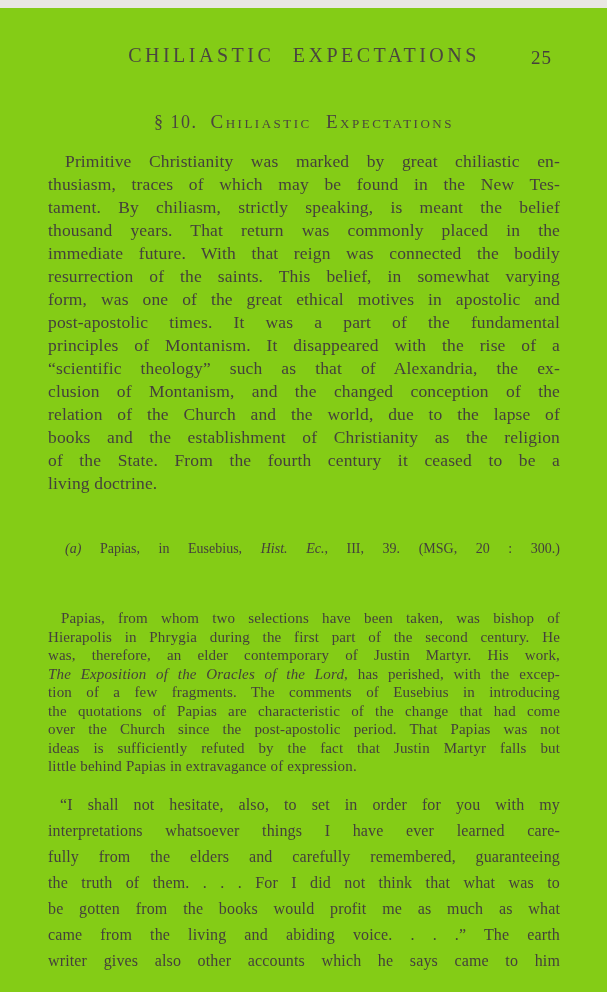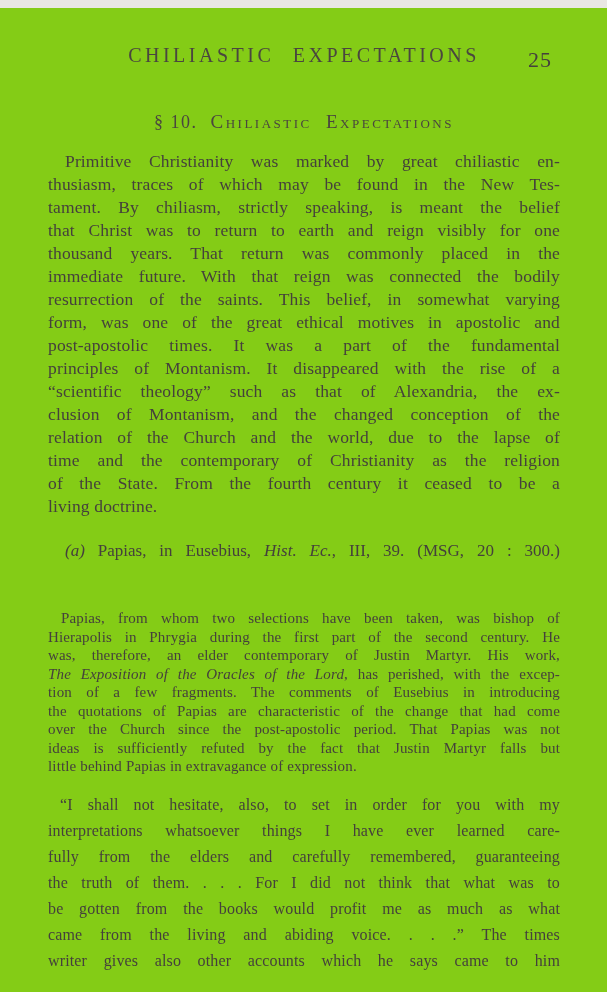--- a/index.html
+++ b/index.html
@@ -22,21 +22,21 @@
     text-align: center;
     font-size: 20px;
     letter-spacing: 3.5px;
     word-spacing: 10px;
     color: #4a463f;
   }
   .page-number {
     position: absolute;
     right: 8px;
     top: 3px;
-    font-size: 22px;
+    font-size: 19px;
     letter-spacing: 1px;
   }
 
   
   .section-heading {
     top: 103px;
     text-align: center;
     font-size: 18px;
     font-weight: normal;
     margin: 0;
@@ -53,21 +53,21 @@
   
   .textline {
     text-align: justify;
     text-align-last: justify;
     letter-spacing: 0.15px;
   }
   .lastline { text-align-last: left; }
   .indent-first { text-indent: 17px; }
 
   .opening  { top: 142px; font-size: 17.5px; line-height: 23px; }
-  .citation { top: 533px; font-size: 17px; text-indent: 17px;
+  .citation { top: 533px; font-size: 14px; text-indent: 17px;
               text-align: justify; text-align-last: justify; }
   .note     { top: 601px; font-size: 15px;  line-height: 18.5px; }
   .note .indent-first { text-indent: 13px; }
   .quote    { top: 784px; font-size: 16px; line-height: 26px; }
   .quote .indent-first { text-indent: 12px; }
 
   .ital { font-style: italic; }
 </style>
 </head>
 <body>
@@ -78,31 +78,30 @@
     <div class="running-title">CHILIASTIC EXPECTATIONS</div>
     <div class="page-number">25</div>
   </header>
 
   <h1 class="block section-heading"><span class="section-mark">§ 10.</span><span class="smallcaps">Chiliastic Expectations</span></h1>
 
   <section class="block opening">
     <div class="textline indent-first">Primitive Christianity was marked by great chiliastic en-</div>
     <div class="textline">thusiasm, traces of which may be found in the New Tes-</div>
     <div class="textline">tament. By chiliasm, strictly speaking, is meant the belief</div>
-    <div class="textline">that Christ was to return to earth and reign visibly for one</div>
     <div class="textline">thousand years. That return was commonly placed in the</div>
     <div class="textline">immediate future. With that reign was connected the bodily</div>
     <div class="textline">resurrection of the saints. This belief, in somewhat varying</div>
     <div class="textline">form, was one of the great ethical motives in apostolic and</div>
     <div class="textline">post-apostolic times. It was a part of the fundamental</div>
     <div class="textline">principles of Montanism. It disappeared with the rise of a</div>
     <div class="textline">“scientific theology” such as that of Alexandria, the ex-</div>
     <div class="textline">clusion of Montanism, and the changed conception of the</div>
     <div class="textline">relation of the Church and the world, due to the lapse of</div>
-    <div class="textline">time and the contemporary of Christianity as the religion</div>
+    <div class="textline">books and the establishment of Christianity as the religion</div>
     <div class="textline">of the State. From the fourth century it ceased to be a</div>
     <div class="textline lastline">living doctrine.</div>
   </section>
 
   <div class="block citation"><span class="ital">(a)</span><span> Papias, in Eusebius, </span><span class="ital">Hist. Ec.</span><span>, III, 39. (MSG, 20 : 300.)</span></div>
 
   <section class="block note">
     <div class="textline indent-first">Papias, from whom two selections have been taken, was bishop of</div>
     <div class="textline">Hierapolis in Phrygia during the first part of the second century. He</div>
     <div class="textline">was, therefore, an elder contemporary of Justin Martyr. His work,</div>
@@ -113,17 +112,17 @@
     <div class="textline">ideas is sufficiently refuted by the fact that Justin Martyr falls but</div>
     <div class="textline lastline">little behind Papias in extravagance of expression.</div>
   </section>
 
   <section class="block quote">
     <div class="textline indent-first">“I shall not hesitate, also, to set in order for you with my</div>
     <div class="textline">interpretations whatsoever things I have ever learned care-</div>
     <div class="textline">fully from the elders and carefully remembered, guaranteeing</div>
     <div class="textline">the truth of them. . . . For I did not think that what was to</div>
     <div class="textline">be gotten from the books would profit me as much as what</div>
-    <div class="textline">came from the living and abiding voice. . . .” The times</div>
+    <div class="textline">came from the living and abiding voice. . . .” The earth</div>
     <div class="textline">writer gives also other accounts which he says came to him</div>
   </section>
 
 </div>
 
 </body></html>

